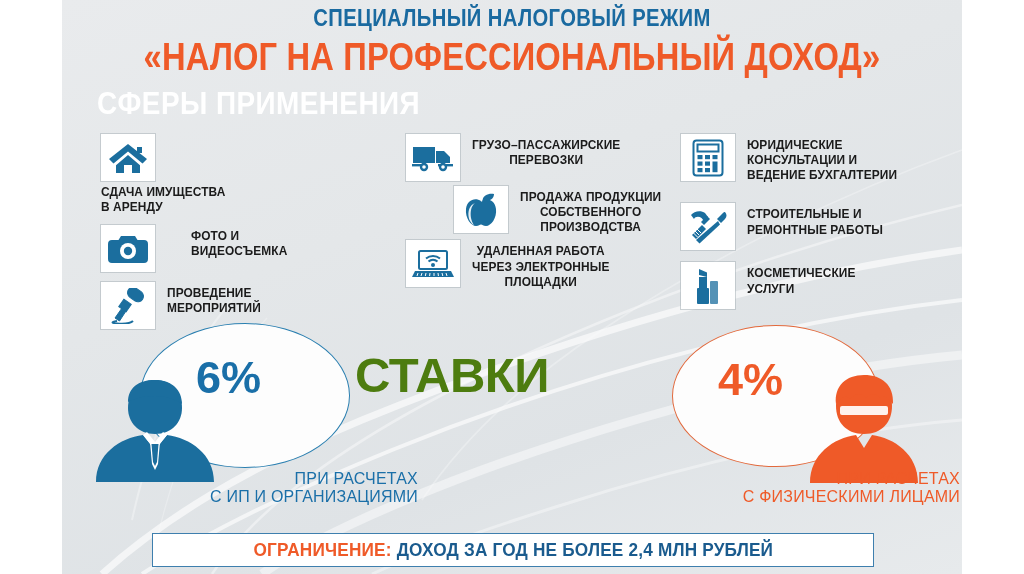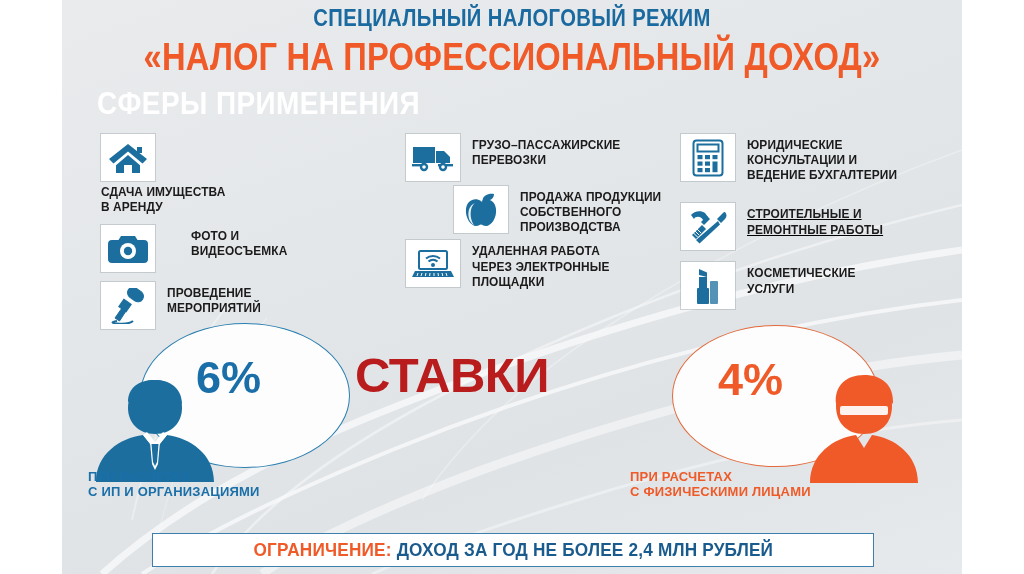--- a/index.html
+++ b/index.html
@@ -78,21 +78,21 @@
     transform-origin: left center;
     white-space: nowrap;
   }
 
   
   .col {
     position: absolute;
     top: 134px;
   }
   #col-0 { left: 101px;  width: 300px; }
-  #col-1 { left: 406px;  width: 270px; }
+  #col-1 { left: 406px;  width: 270px; text-align: center; }
   #col-2 { left: 681px;  width: 285px; }
 
   .sphere {
     display: flex;
     align-items: flex-start;
     margin-bottom: 7px;
   }
   .sphere .iconbox {
     flex: 0 0 auto;
     width: 54px;
@@ -114,30 +114,30 @@
     letter-spacing: .1px;
     transform: scaleX(.96);
     transform-origin: left top;
   }
   
   #col-0 .sphere:nth-child(1){ margin-bottom: 10px; flex-direction: column; }
   #col-0 .sphere:nth-child(2){ margin-bottom: 10px; gap: 24px; }
   #col-1 .sphere:nth-child(1){ margin-bottom: 5px; }
   #col-1 .sphere:nth-child(2){ margin-bottom: 5px; padding-left: 48px; }
   #col-2 .sphere:nth-child(1){ margin-bottom: 20px; }
-  #col-2 .sphere:nth-child(2){ margin-bottom: 12px; text-decoration: underline; }
+  #col-2 .sphere:nth-child(2){ margin-bottom: 12px; }
 
   
   #rates-title {
     position: absolute;
     left: 355px;
     top: 347px;
     font-size: 49px;
     font-weight: bold;
-    color: #b91c1c;
+    color: #4d7c0f;
     letter-spacing: -.5px;
     transform: scaleX(1.0);
     white-space: nowrap;
   }
 
   .bubble {
     position: absolute;
     border-radius: 50%;
     background: #fdfdfd;
   }
@@ -159,23 +159,23 @@
     position: absolute;
     font-size: 45px;
     font-weight: bold;
     white-space: nowrap;
   }
   #val-left  { left: 196px; top: 352px; color: #1a6fa8; }
   #val-right { left: 718px; top: 354px; color: #ef5a28; }
 
   .rate-caption {
     position: absolute;
-    text-align: left;
-    font-size: 13px;
-    font-weight: bold;
+    text-align: right;
+    font-size: 16px;
+    font-weight: normal;
     line-height: 1.12;
     letter-spacing: .2px;
     white-space: nowrap;
   }
   #cap-left  { left: 88px;  top: 470px; width: 330px; color: #1a6fa8; }
   #cap-right { left: 630px; top: 470px; width: 330px; color: #ef5a28; }
 
   .person { position: absolute; }
   #person-left  { left: 88px;  top: 378px; }
   #person-right { left: 800px; top: 372px; }

